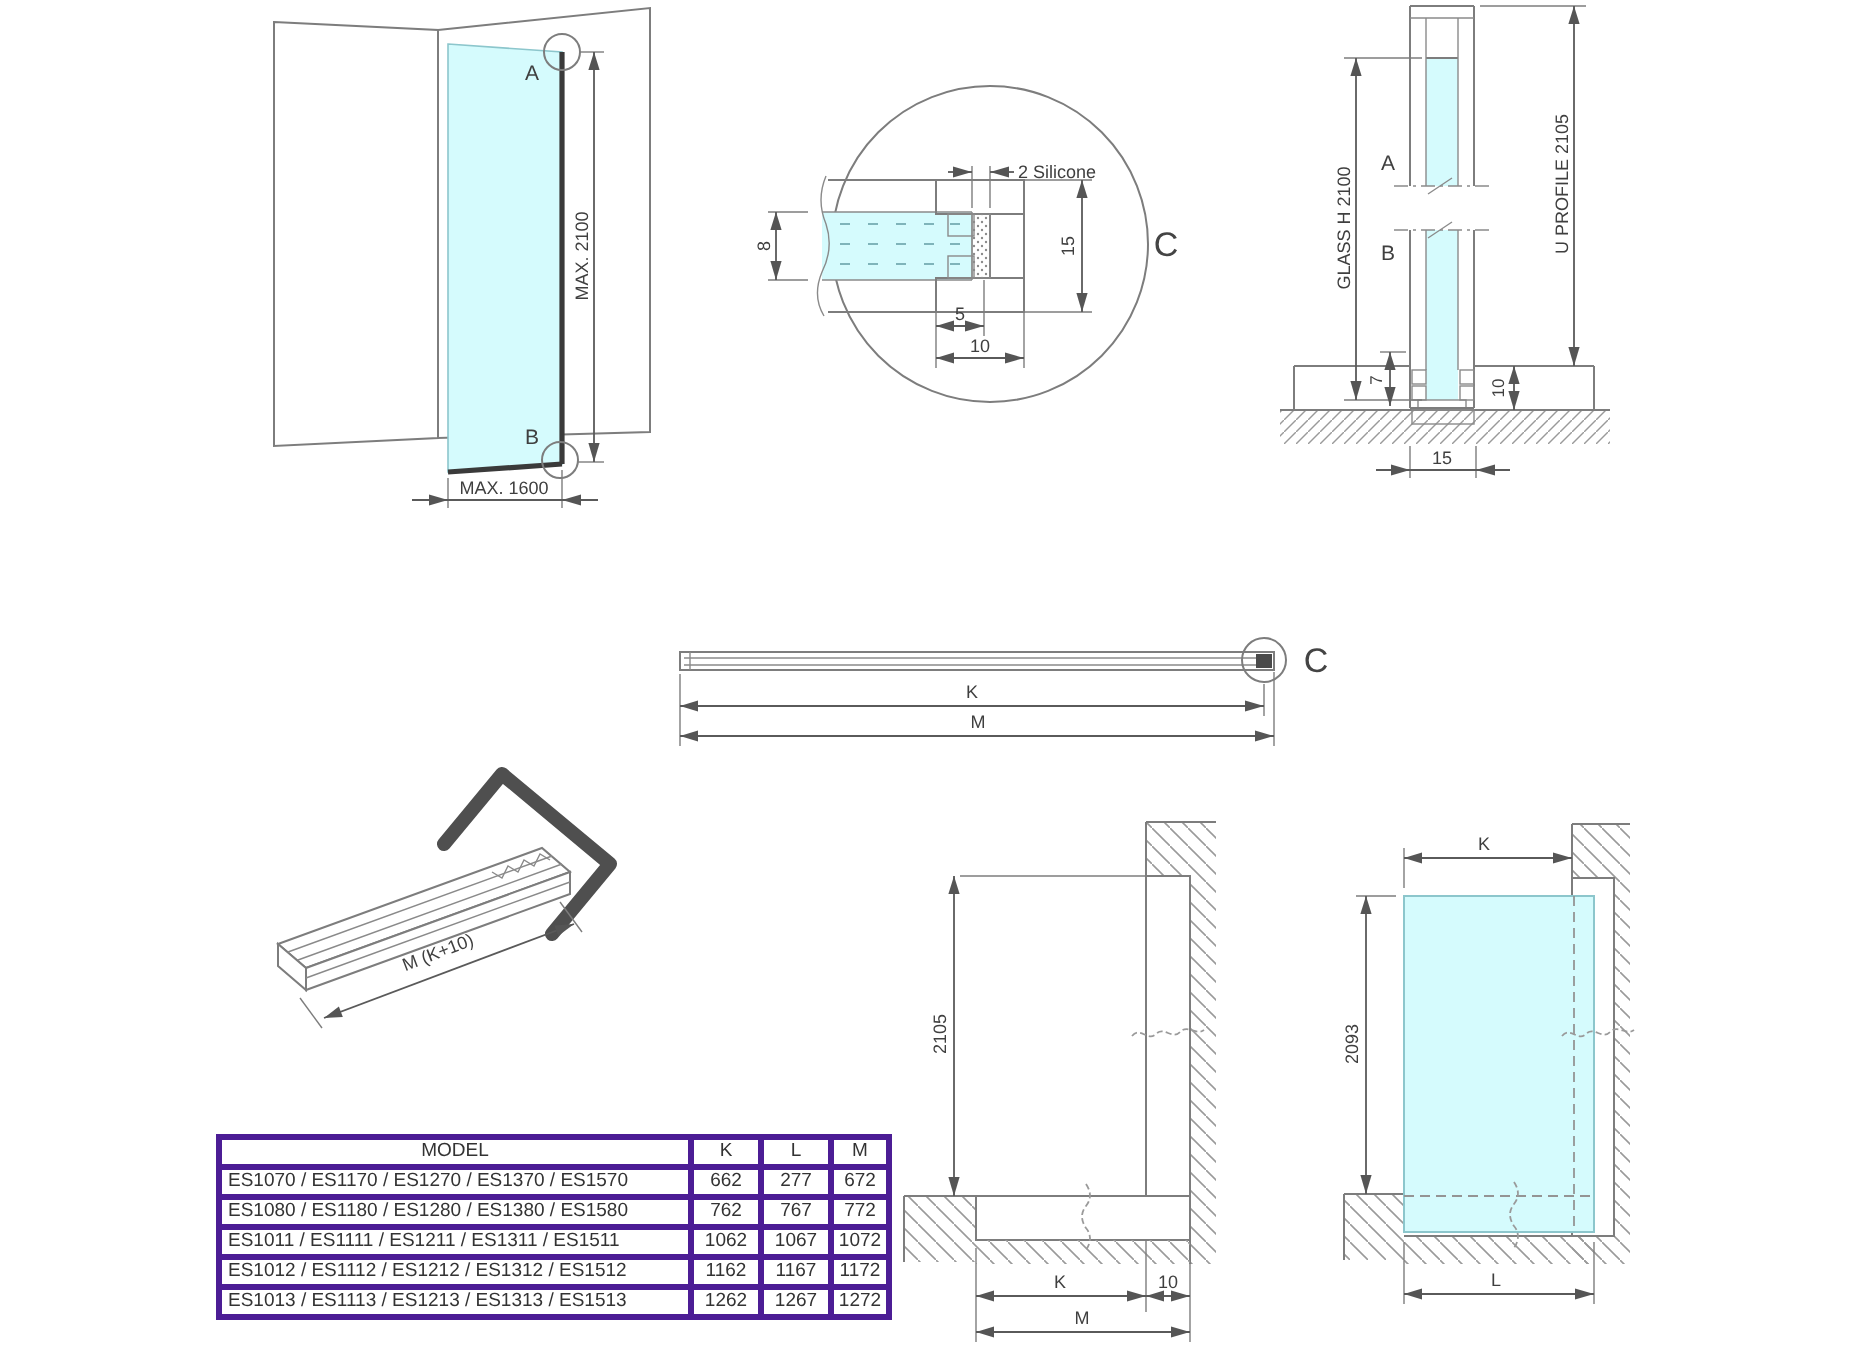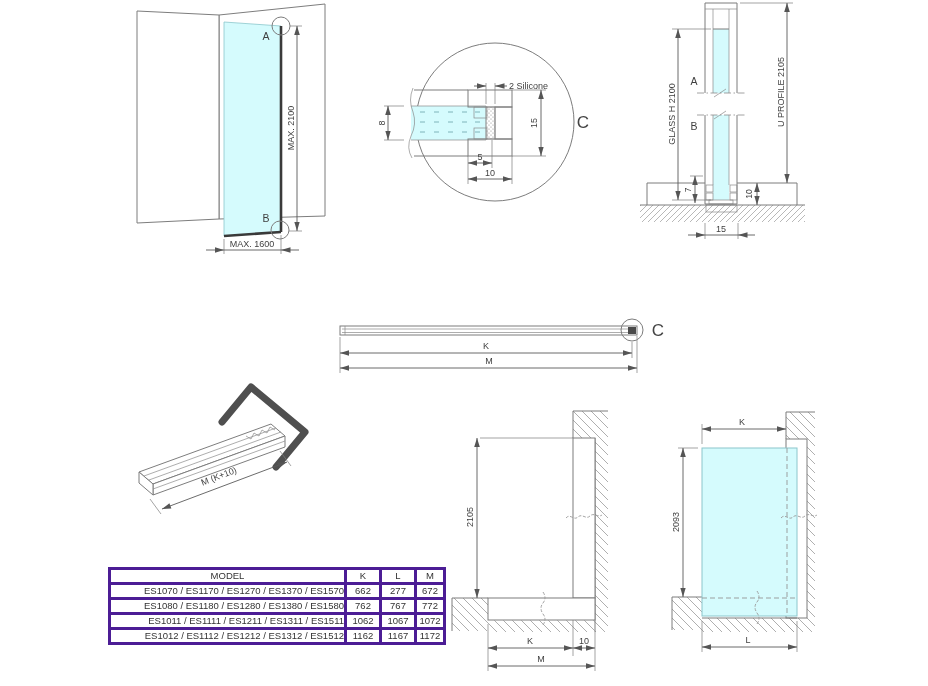--- a/index.html
+++ b/index.html
@@ -18,21 +18,21 @@
   .ext{stroke:#7d7d7d;stroke-width:0.7;fill:none;}
   .thick{stroke:#3a3a3a;stroke-width:2.6;fill:none;}
   .dashdot{stroke:#8a8a8a;stroke-width:0.8;fill:none;stroke-dasharray:7 2.5 1.5 2.5;}
   .hidden{stroke:#949494;stroke-width:0.9;fill:none;stroke-dasharray:5 3;}
   .squig{stroke:#9a9a9a;stroke-width:0.9;fill:none;stroke-dasharray:3 1.6;}
   .glass{fill:#d5fbfd;}
   .cap{stroke:#4f4f4f;stroke-width:7;fill:none;stroke-linejoin:round;stroke-linecap:round;}
   .spec-table{position:absolute;left:108px;top:567px;border-collapse:collapse;table-layout:fixed;}
   .spec-table th,.spec-table td{border:3px solid #4c1d95;font-size:9.5px;font-weight:400;
      color:#333;height:12px;line-height:12px;padding:0;white-space:nowrap;overflow:hidden;}
-  .spec-table td.model{text-align:right;padding-left:3px;}
+  .spec-table td.model{text-align:left;padding-left:3px;}
   .spec-table th,.spec-table td.num{text-align:center;}
 </style>
 </head>
 <body>
 
 <div class="canvas">
 
 <svg width="928" height="686" viewBox="0 0 928 686">
   <defs>
     <marker id="ae" markerWidth="11" markerHeight="8" refX="9.5" refY="4" orient="auto" markerUnits="userSpaceOnUse">
@@ -365,16 +365,22 @@
       <td class="num">1062</td>
       <td class="num">1067</td>
       <td class="num">1072</td>
     </tr>
     <tr>
       <td class="model">ES1012 / ES1112 / ES1212 / ES1312 / ES1512</td>
       <td class="num">1162</td>
       <td class="num">1167</td>
       <td class="num">1172</td>
     </tr>
+    <tr>
+      <td class="model">ES1013 / ES1113 / ES1213 / ES1313 / ES1513</td>
+      <td class="num">1262</td>
+      <td class="num">1267</td>
+      <td class="num">1272</td>
+    </tr>
   </tbody>
 </table>
 
 </div>
 
 </body></html>

